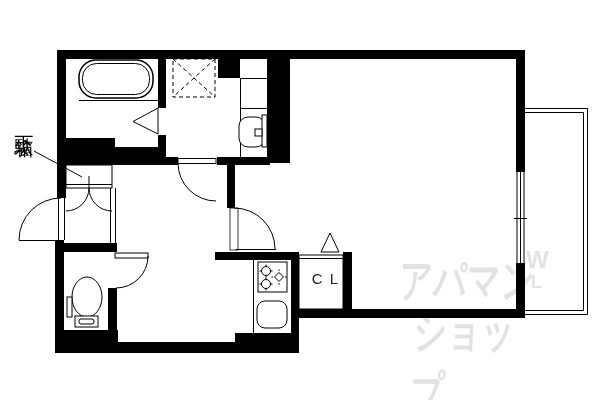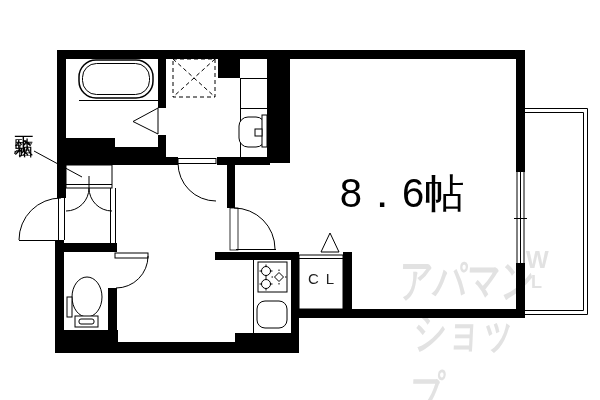--- a/index.html
+++ b/index.html
@@ -4,21 +4,21 @@
 <style>
   html,body{margin:0;padding:0;background:#fff;}
   #stage{
     position:relative;width:600px;height:400px;background:#ffffff;overflow:hidden;
     font-family:"Liberation Sans","DejaVu Sans",sans-serif;
   }
   #stage svg{position:absolute;left:0;top:0;z-index:2;}
   .lbl{position:absolute;color:#000;z-index:3;white-space:nowrap;}
   .room-label{left:323px;top:112px;width:160px;text-align:center;font-size:40px;letter-spacing:2px;}
   .room-size{left:312px;top:166px;width:180px;text-align:center;font-size:40px;letter-spacing:0px;}
-  .closet-label{left:299px;top:270px;width:46px;text-align:left;font-size:15px;letter-spacing:7px;color:#222;margin-left:9px;}
+  .closet-label{left:299px;top:270px;width:46px;text-align:right;font-size:15px;letter-spacing:7px;color:#222;}
   .shoe-label{left:11px;top:121px;font-size:19px;writing-mode:vertical-rl;text-orientation:upright;letter-spacing:2px;}
   .wm{position:absolute;z-index:1;color:#e2e2e2;font-weight:bold;transform-origin:left top;}
   .wm-1{left:401px;top:250px;font-size:46px;transform:scaleX(0.72) skewX(-4deg);}
   .wm-2{left:415px;top:301px;font-size:46px;transform:scaleX(0.72) skewX(-4deg);}
   .wm-w{left:526px;top:246px;font-size:24px;}
   .wm-l{left:531px;top:272px;font-size:18px;}
 </style>
 </head>
 <body>
 
@@ -146,17 +146,16 @@
     </g>
 
     <g stroke="#000" stroke-width="1" fill="none">
       <rect x="299" y="255" width="44" height="54" fill="#fff"></rect>
       <line x1="299" y1="258.5" x2="343" y2="258.5"></line>
       <path d="M330,233 L321,252 L339,252 Z" fill="#fff"></path>
     </g>
 
   </svg>
 
-  <div class="lbl room-size">8．6帖</div>
   <div class="lbl closet-label">CL</div>
   <div class="lbl shoe-label">下駄箱</div>
 
 </div>
 
 </body></html>

